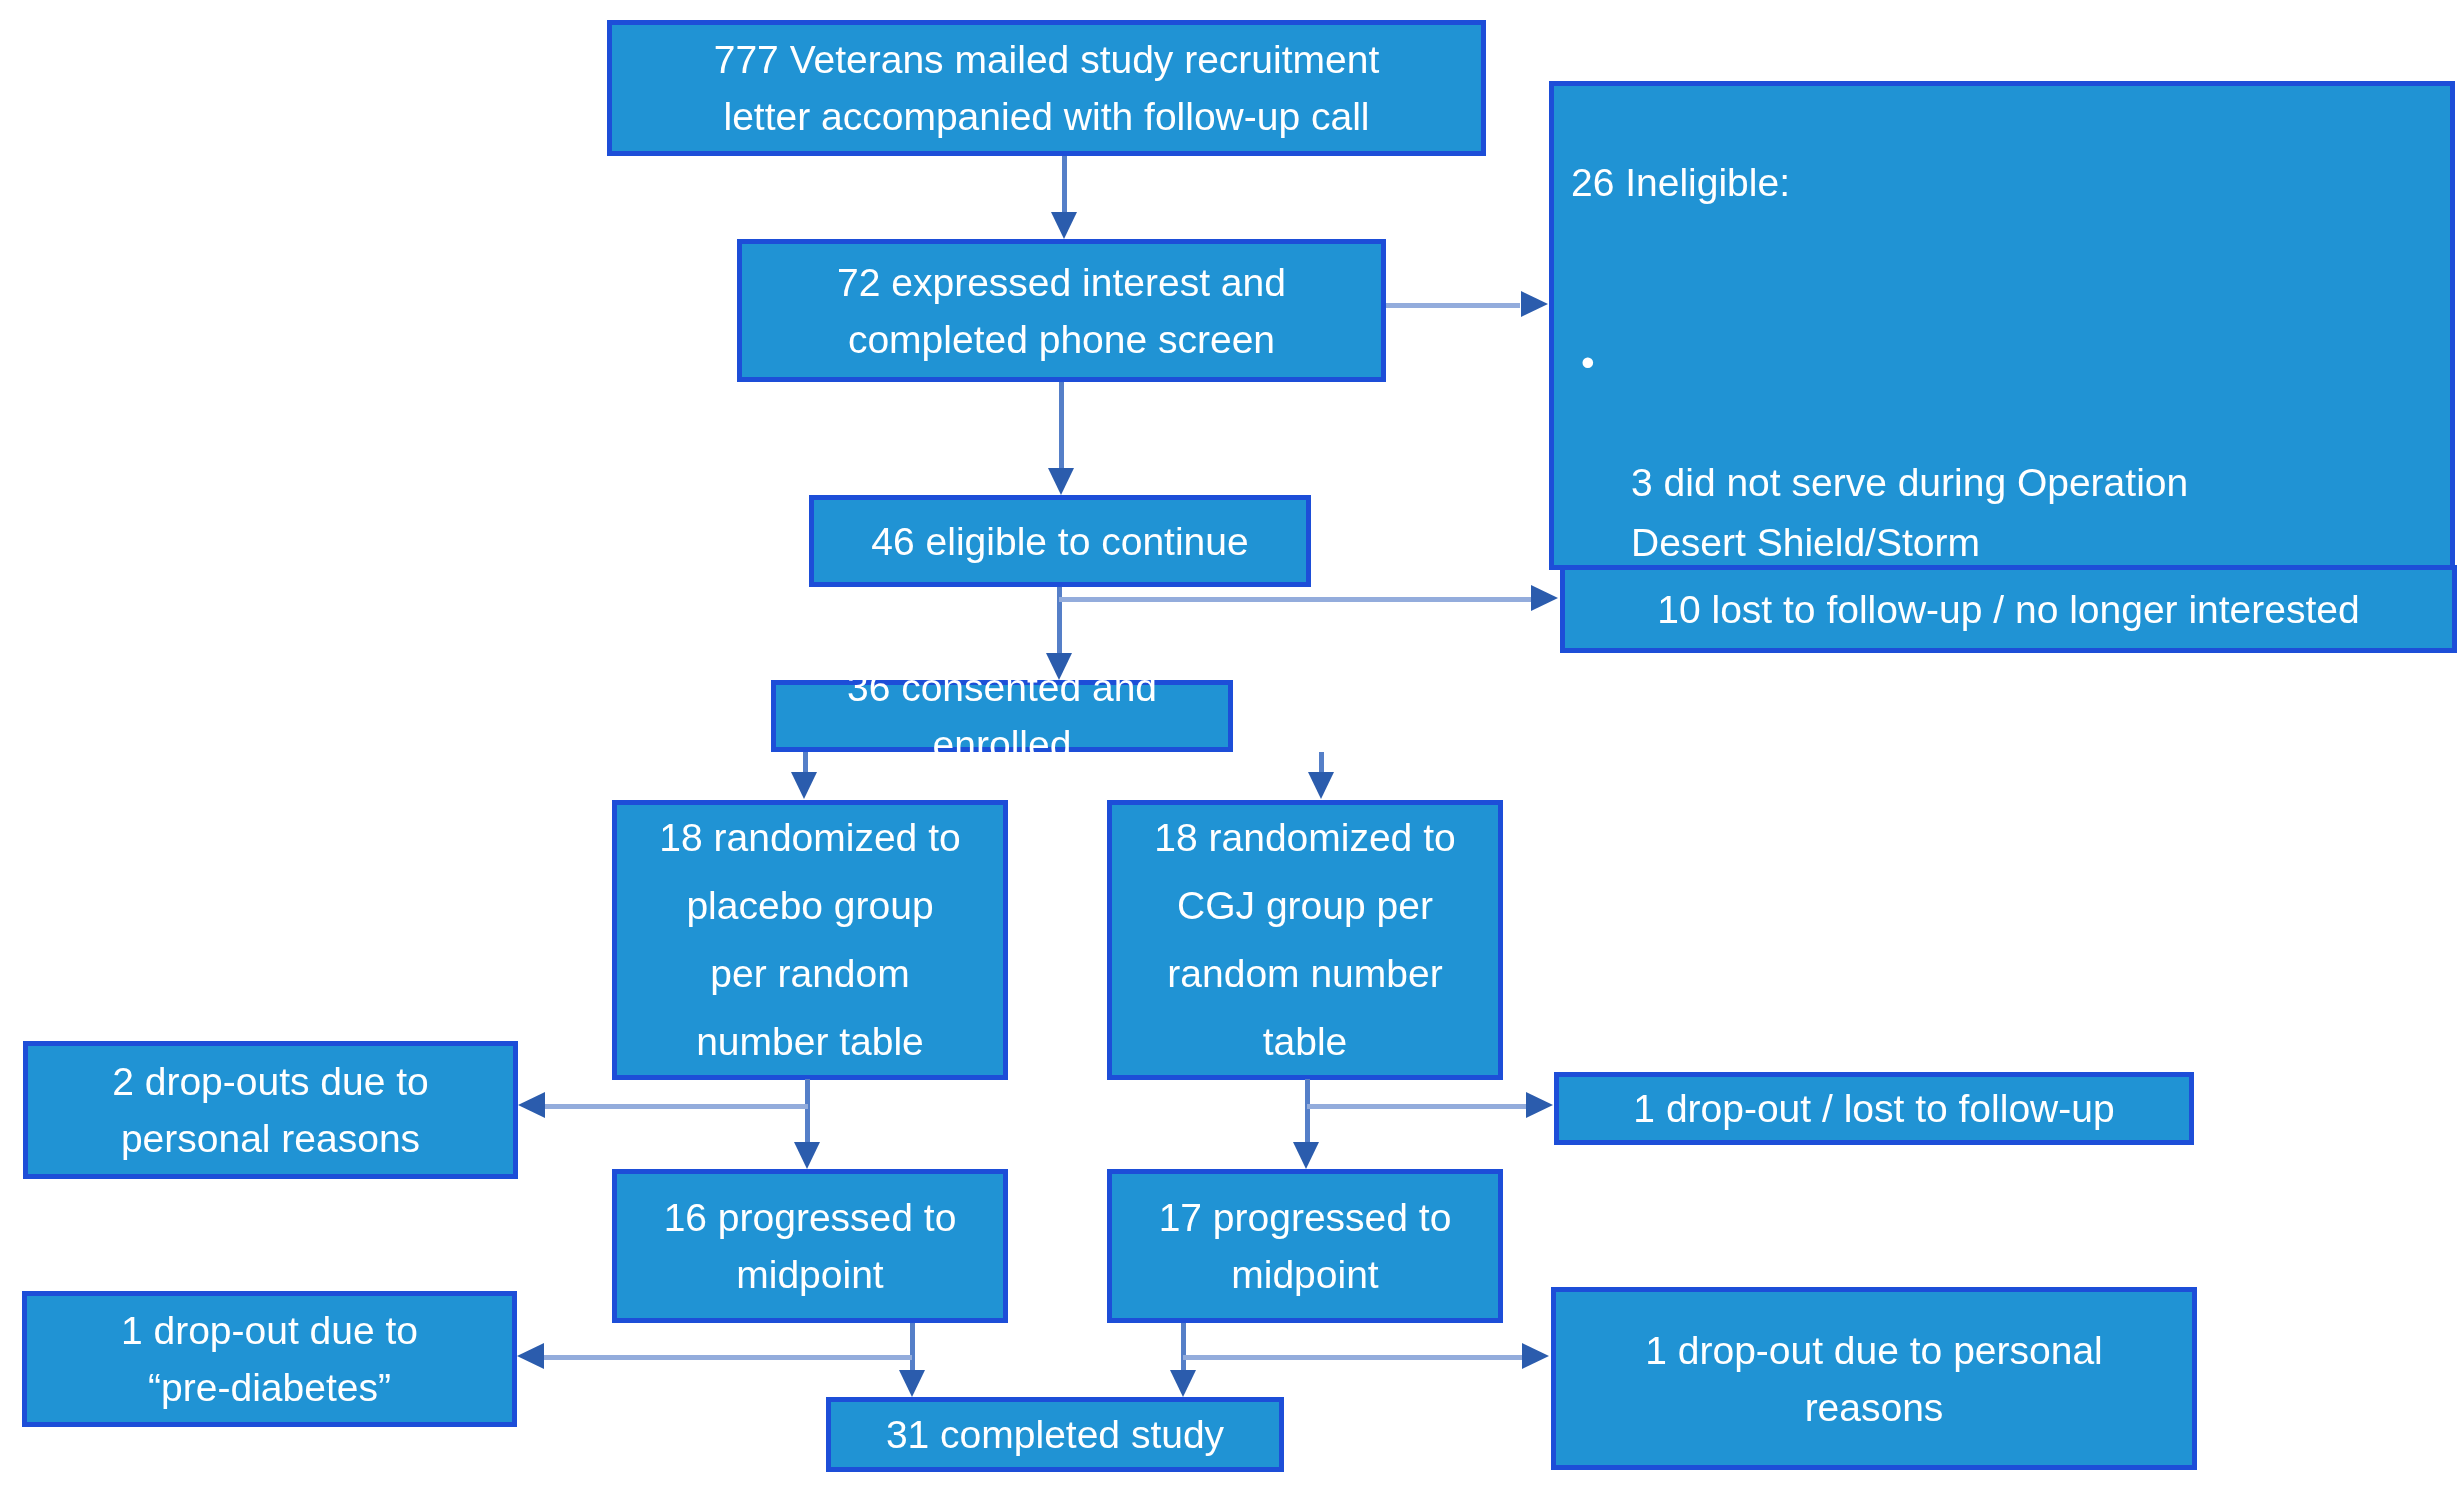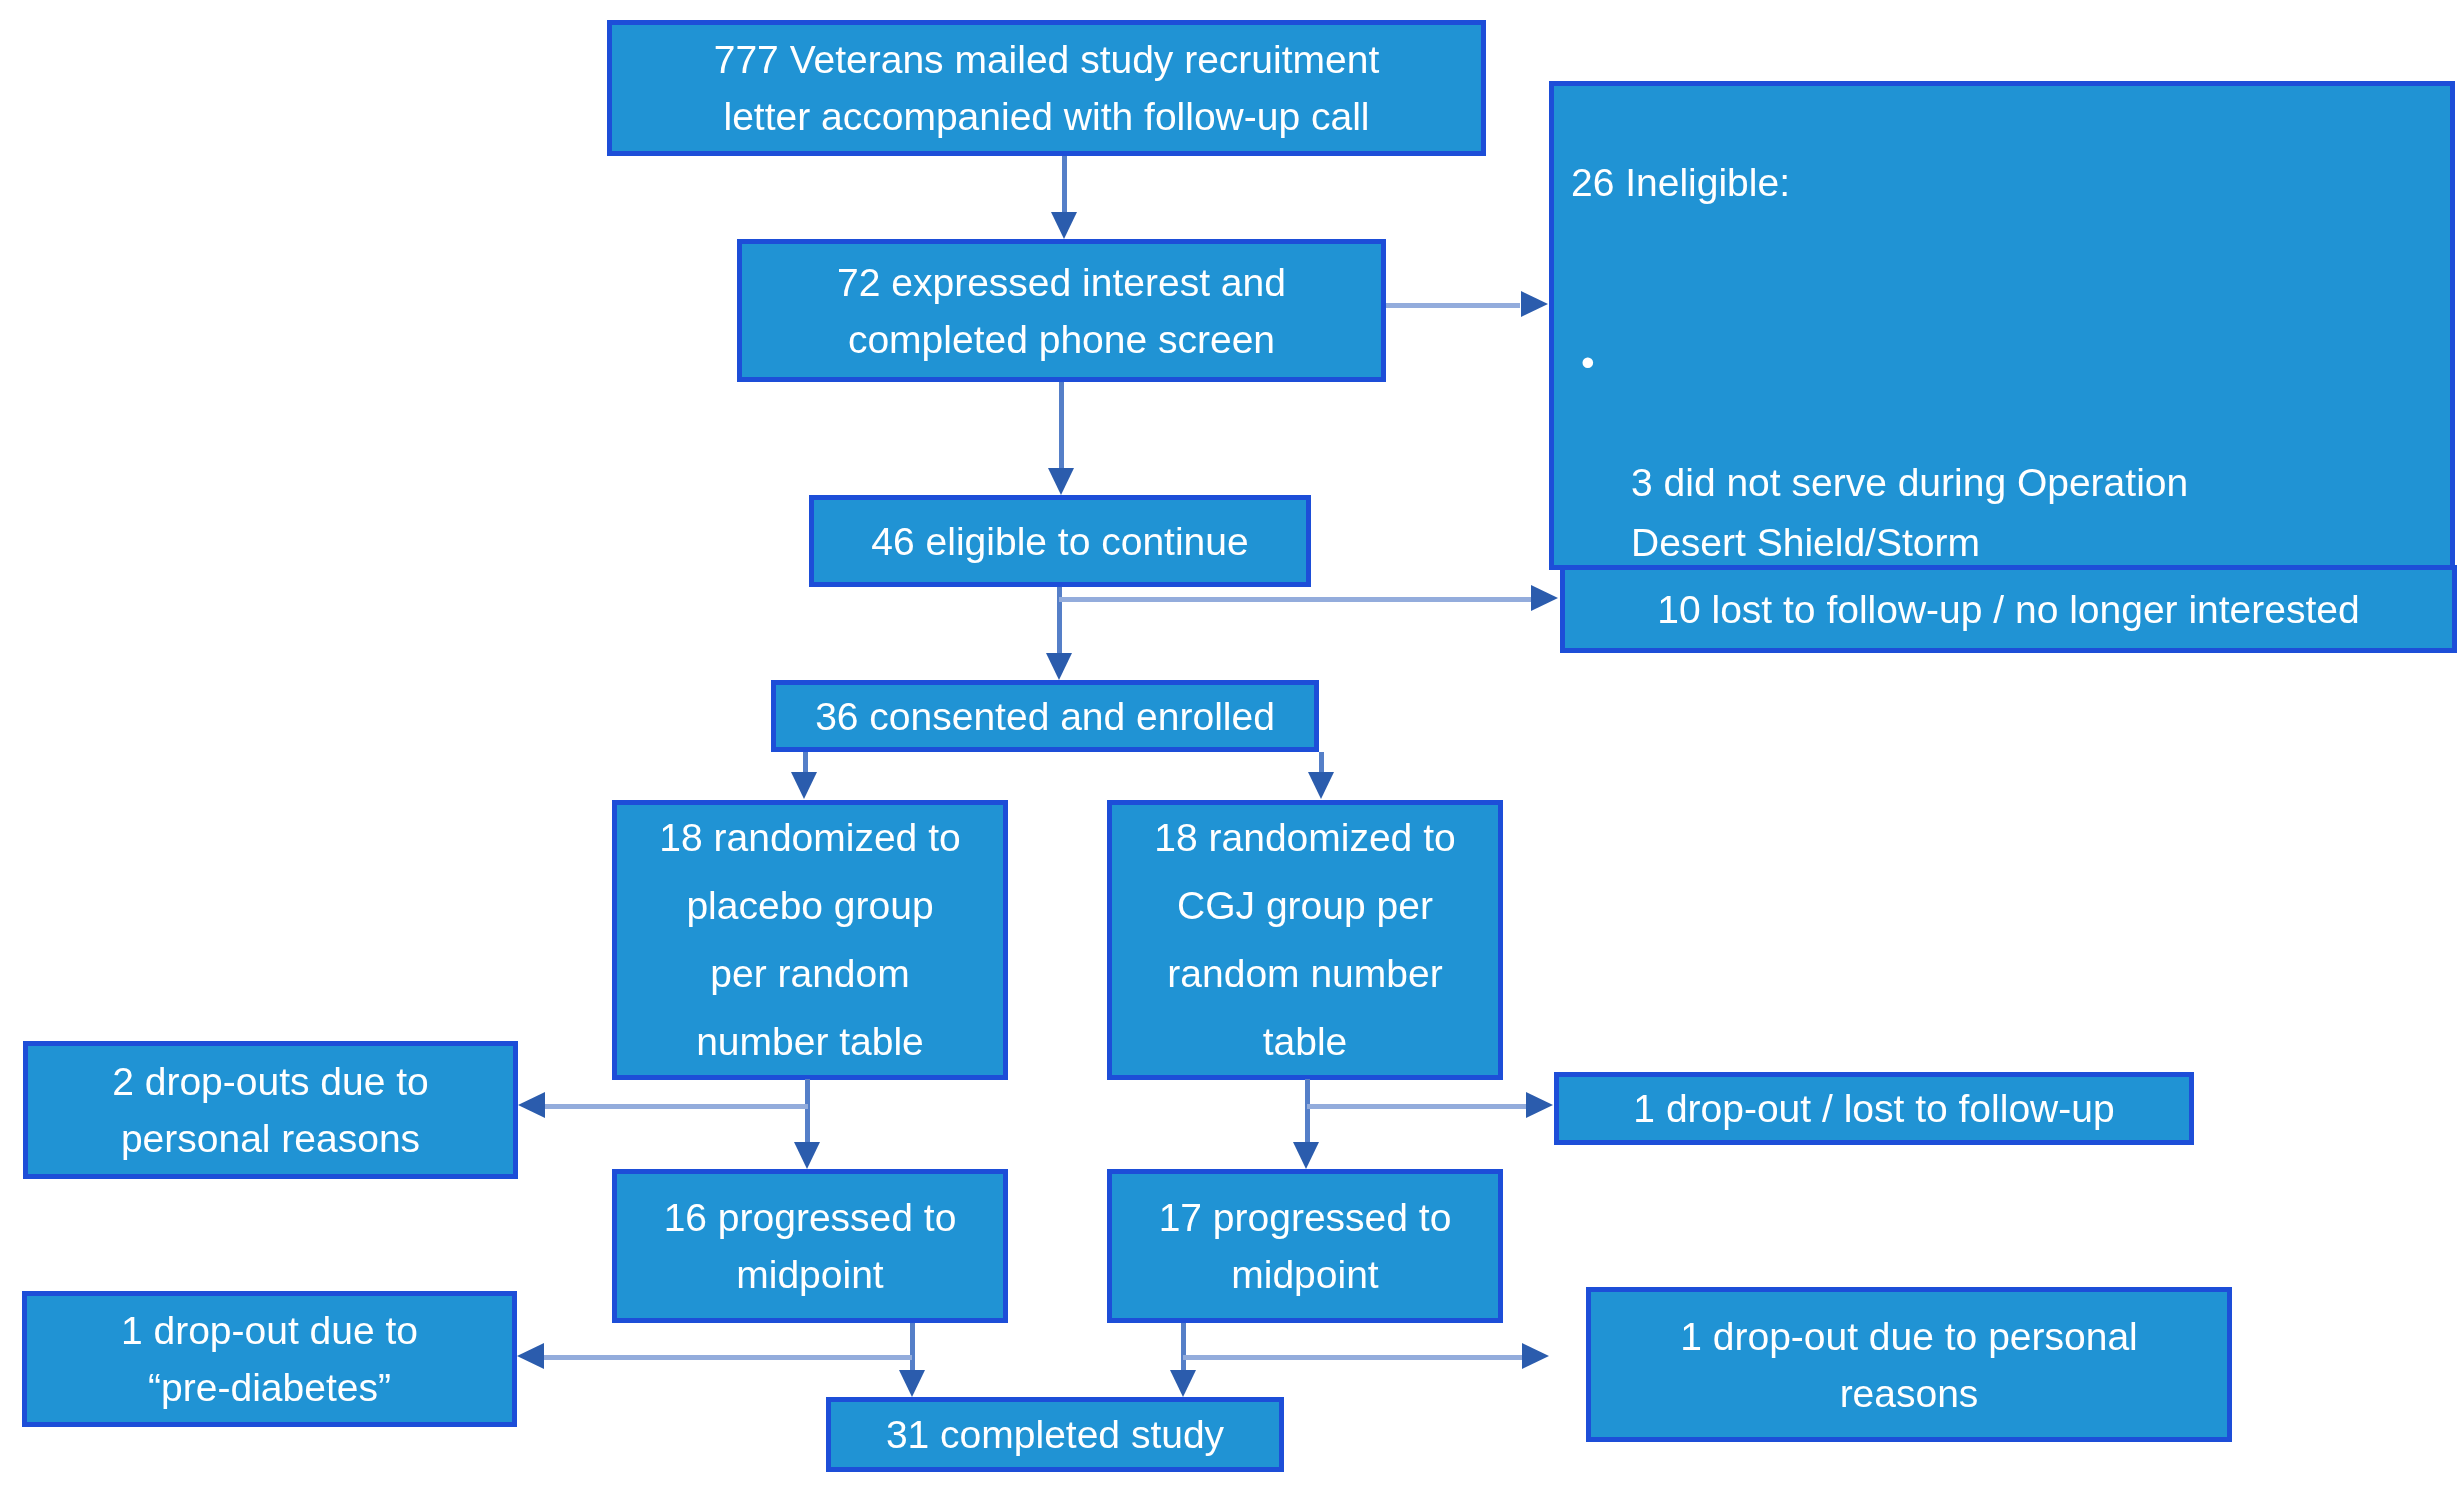--- a/index.html
+++ b/index.html
@@ -93,21 +93,21 @@
         <span class="bullet">•</span>
         
       </li>
     </ul>
   </div>
 
   <div class="box" style="left:809px;top:495px;width:502px;height:92px">46 eligible to continue</div>
 
   <div class="box" style="left:1560px;top:565px;width:897px;height:88px">10 lost to follow-up / no longer interested</div>
 
-  <div class="box" style="left:771px;top:680px;width:548px;height:72px">36 consented and enrolled</div>
+  <div class="box" style="left:771px;top:680px;width:462px;height:72px">36 consented and enrolled</div>
 
   <div class="box box-tall" style="left:612px;top:800px;width:396px;height:280px">18 randomized to
 placebo group
 per random
 number table</div>
 
   <div class="box box-tall" style="left:1107px;top:800px;width:396px;height:280px">18 randomized to
 CGJ group per
 random number
 table</div>
@@ -119,21 +119,21 @@
 
   <div class="box" style="left:612px;top:1169px;width:396px;height:154px">16 progressed to
 midpoint</div>
 
   <div class="box" style="left:1107px;top:1169px;width:396px;height:154px">17 progressed to
 midpoint</div>
 
   <div class="box" style="left:22px;top:1291px;width:495px;height:136px">1 drop-out due to
 “pre-diabetes”</div>
 
-  <div class="box" style="left:1586px;top:1287px;width:646px;height:155px">1 drop-out due to personal
+  <div class="box" style="left:1551px;top:1287px;width:646px;height:183px">1 drop-out due to personal
 reasons</div>
 
   <div class="box" style="left:826px;top:1397px;width:458px;height:75px">31 completed study</div>
 
   <div class="line-v" style="left:1062px;top:156px;height:59px"></div>
   <div class="arr arr-down" style="left:1051px;top:212px"></div>
 
   <div class="line-h" style="left:1386px;top:303px;width:134px"></div>
   <div class="arr arr-right" style="left:1521px;top:291px"></div>
 

